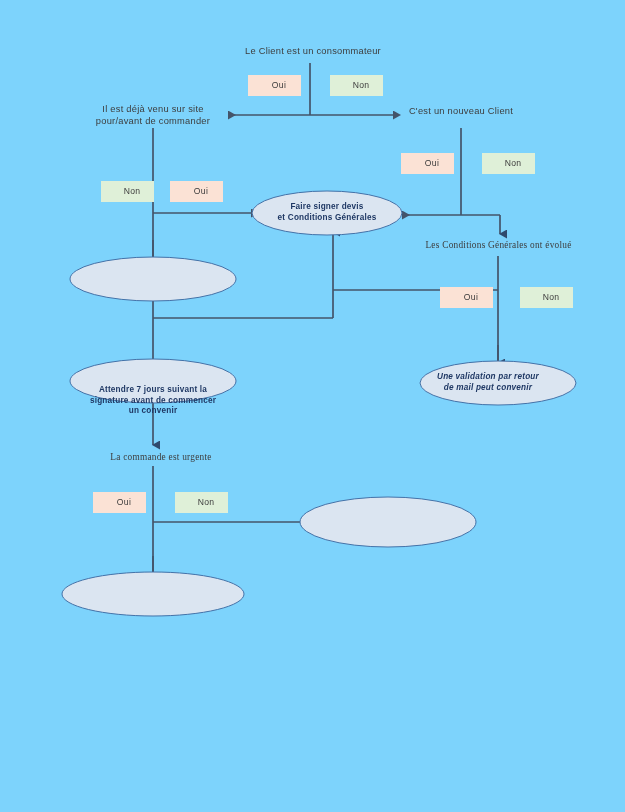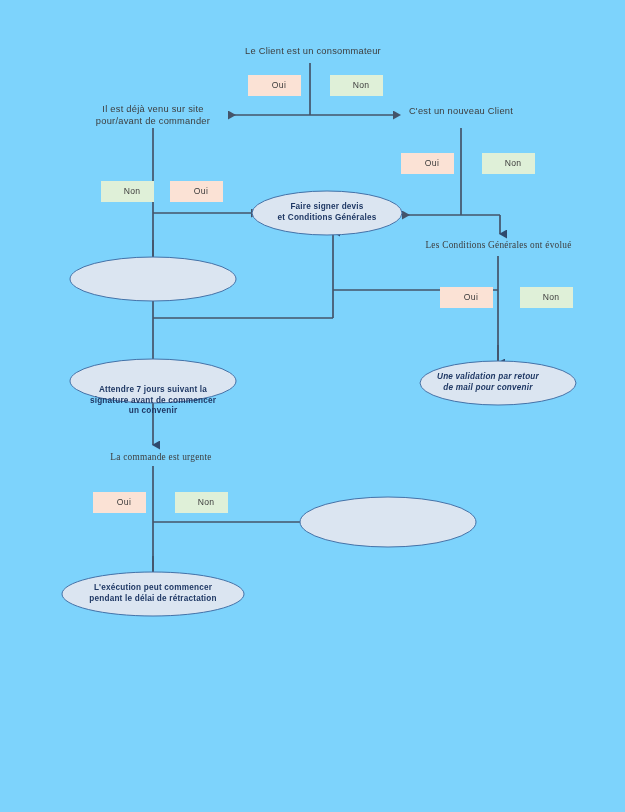--- a/index.html
+++ b/index.html
@@ -166,22 +166,18 @@
 
 
   <div class="ellipse-label" style="left:70px; top:365px; width:166px;margin-top:20px;">
     <div>Attendre 7 jours  suivant  la</div>
     <div>signature  avant  de commencer</div>
     <div>un  convenir</div>
   </div>
 
   <div class="ellipse-label" style="left:410px; top:372px; width:156px;font-style:italic;">
     <div>Une  validation  par retour</div>
-    <div>de mail  pour convenir</div>
+    <div>de mail  peut convenir</div>
   </div>
 
 
-  <div class="ellipse-label" style="left:62px; top:583px; width:182px;">
-    <div>L'exécution  peut commencer</div>
-    <div>pendant  le délai de rétractation</div>
-  </div>
 
 </div>
 
 </body></html>

